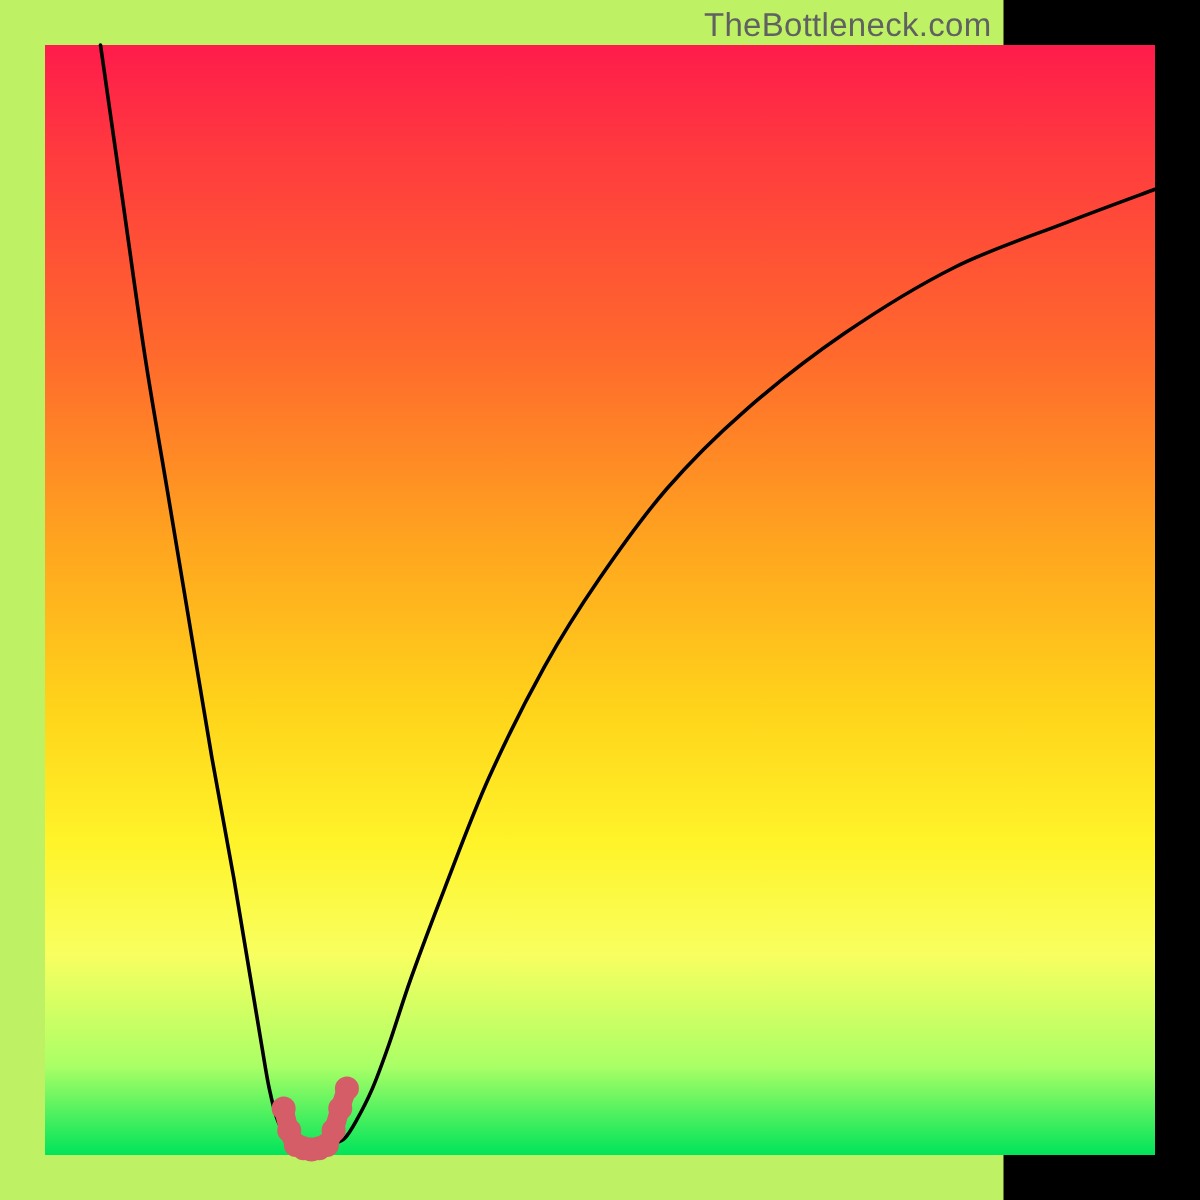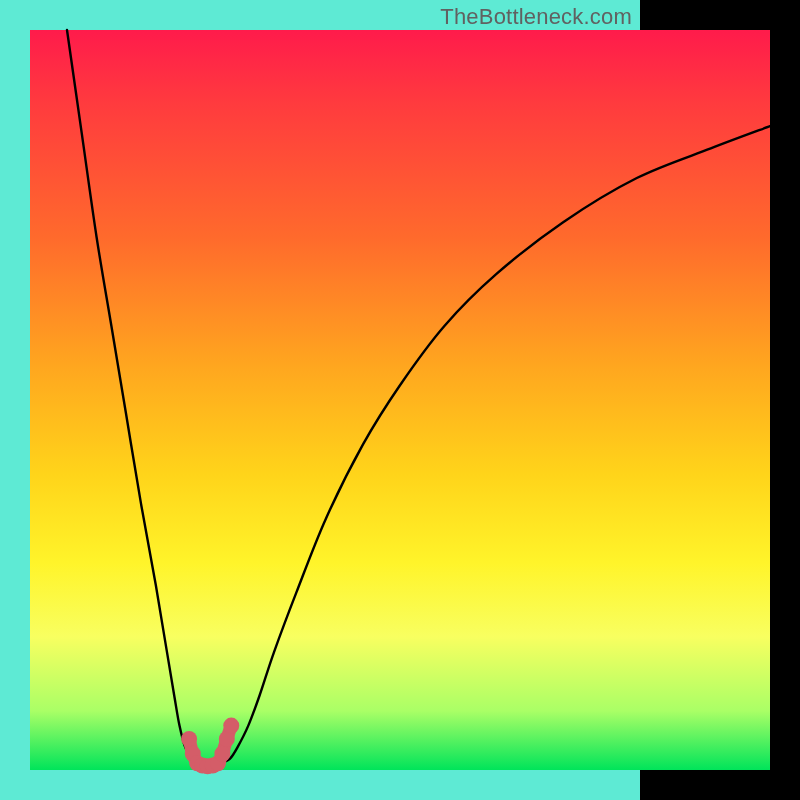--- a/index.html
+++ b/index.html
@@ -8,21 +8,22 @@
     width: 800px;
     height: 800px;
     overflow: hidden;
     background: #000;
     font-family: Arial, Helvetica, sans-serif;
   }
   .frame {
     position: relative;
     width: 640px;
     height: 800px;
-    background: #5eead4;
+    background: #bef264;
+    padding-left: 29px;
   }
   .plot {
     position: absolute;
     left: 30px;
     top: 30px;
     width: 740px;
     height: 740px;
     background: linear-gradient(
       to bottom,
       #ff1b4b 0%,

